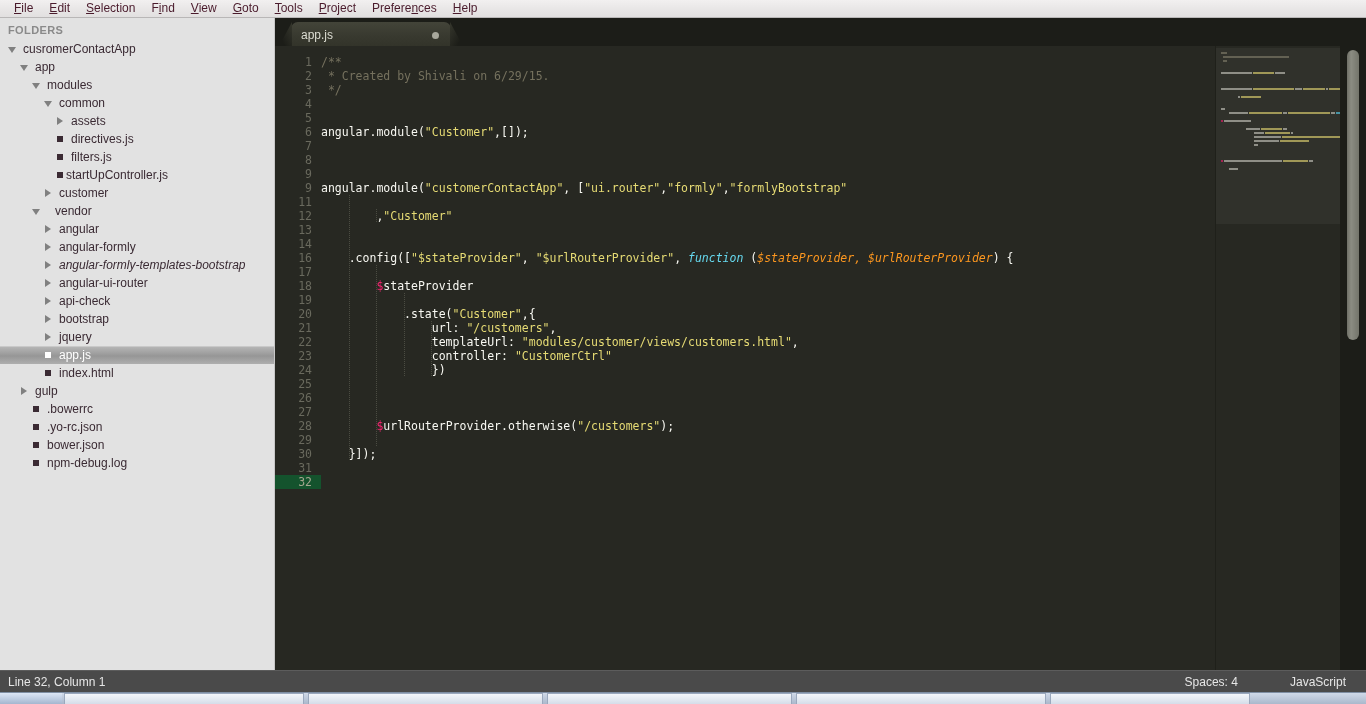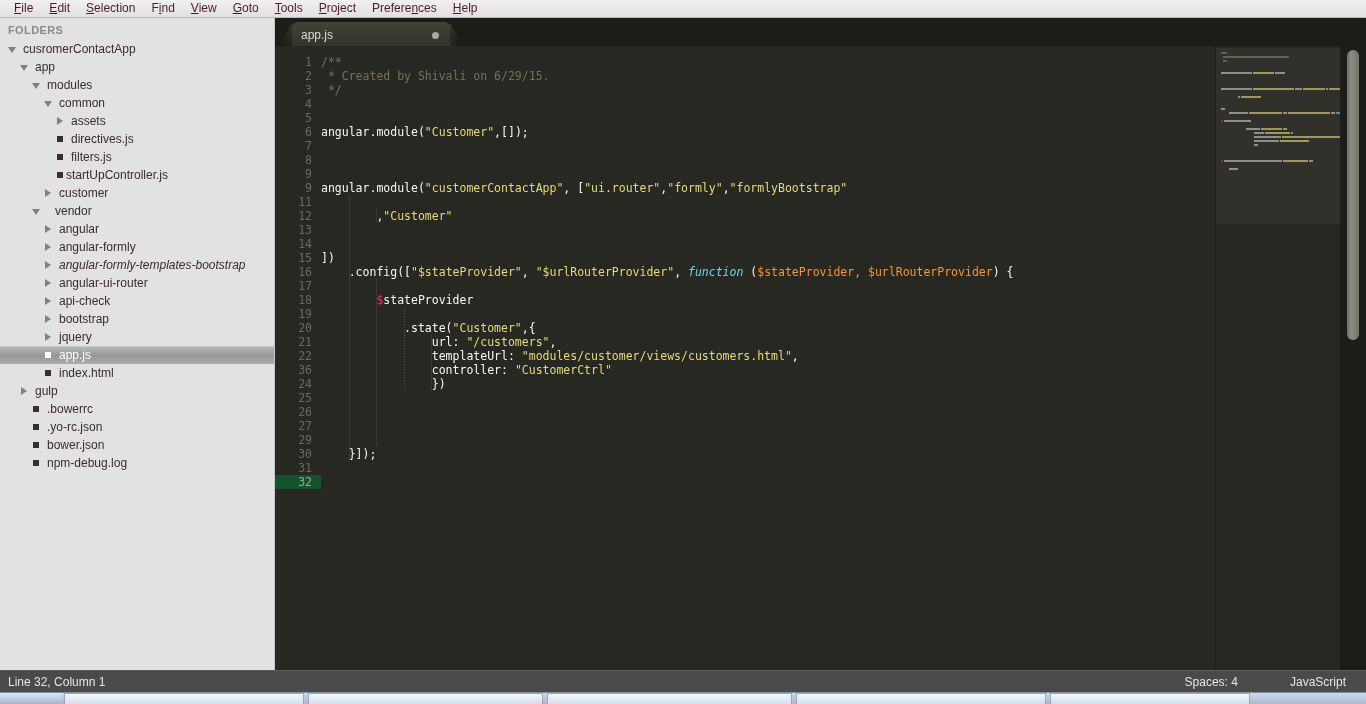--- a/index.html
+++ b/index.html
@@ -114,21 +114,21 @@
   .line.cur .ln { background:#14532d; color:#a6a68f; }
   .src { position:relative; color:#f8f8f2; }
   
   .src .g {
     position:absolute; top:0; width:1px; height:14px;
     background:repeating-linear-gradient(to bottom,#4b4c42 0 1px,transparent 1px 2px);
   }
   .cmt  { color:#75715e; }
   .str  { color:#e6db74; }
   .kw   { color:#66d9ef; font-style:italic; }
-  .par  { color:#fd971f; }
+  .par  { color:#fd971f; font-style:italic; }
   .dol  { color:#f92672; }
   .pl   { color:#f8f8f2; }
 
   
   .minimap {
     position:absolute; right:26px; top:28px; width:125px; height:636px;
     background:#272822; border-left:1px solid #1f201a;
     padding:6px 5px; overflow:hidden;
   }
   .mm-line { height:3px; margin-bottom:1px; white-space:nowrap; }
@@ -239,33 +239,33 @@
           <div class="line"><span class="ln">5</span><span class="src"></span></div>
           <div class="line"><span class="ln">6</span><span class="src"><span class="pl">angular.module(</span><span class="str">"Customer"</span><span class="pl">,[]);</span></span></div>
           <div class="line"><span class="ln">7</span><span class="src"></span></div>
           <div class="line"><span class="ln">8</span><span class="src"></span></div>
           <div class="line"><span class="ln">9</span><span class="src"></span></div>
           <div class="line"><span class="ln">9</span><span class="src"><span class="pl">angular.module(</span><span class="str">"customerContactApp"</span><span class="pl">, [</span><span class="str">"ui.router"</span><span class="pl">,</span><span class="str">"formly"</span><span class="pl">,</span><span class="str">"formlyBootstrap"</span></span></div>
           <div class="line"><span class="ln">11</span><span class="src"><span class="g" style="left: 27.6px;"></span></span></div>
           <div class="line"><span class="ln">12</span><span class="src"><span class="g" style="left: 27.6px;"></span><span class="g" style="left: 55.2px;"></span><span class="pl">        ,</span><span class="str">"Customer"</span></span></div>
           <div class="line"><span class="ln">13</span><span class="src"><span class="g" style="left: 27.6px;"></span></span></div>
           <div class="line"><span class="ln">14</span><span class="src"><span class="g" style="left: 27.6px;"></span></span></div>
-          <div class="line"><span class="ln">15</span><span class="src"><span class="g" style="left: 27.6px;"></span><span class="pl">])</span></span></div>
           <div class="line"><span class="ln">16</span><span class="src"><span class="g" style="left: 27.6px;"></span><span class="pl">    .config([</span><span class="str">"$stateProvider"</span><span class="pl">, </span><span class="str">"$urlRouterProvider"</span><span class="pl">, </span><span class="kw">function</span><span class="pl"> (</span><span class="par">$stateProvider, $urlRouterProvider</span><span class="pl">) {</span></span></div>
           <div class="line"><span class="ln">17</span><span class="src"><span class="g" style="left: 27.6px;"></span><span class="g" style="left: 55.2px;"></span></span></div>
           <div class="line"><span class="ln">18</span><span class="src"><span class="g" style="left: 27.6px;"></span><span class="g" style="left: 55.2px;"></span><span class="pl">        </span><span class="dol">$</span><span class="pl">stateProvider</span></span></div>
           <div class="line"><span class="ln">19</span><span class="src"><span class="g" style="left: 27.6px;"></span><span class="g" style="left: 55.2px;"></span><span class="g" style="left: 82.8px;"></span></span></div>
           <div class="line"><span class="ln">20</span><span class="src"><span class="g" style="left: 27.6px;"></span><span class="g" style="left: 55.2px;"></span><span class="g" style="left: 82.8px;"></span><span class="pl">            .state(</span><span class="str">"Customer"</span><span class="pl">,{</span></span></div>
           <div class="line"><span class="ln">21</span><span class="src"><span class="g" style="left: 27.6px;"></span><span class="g" style="left: 55.2px;"></span><span class="g" style="left: 82.8px;"></span><span class="g" style="left: 110.4px;"></span><span class="pl">                url: </span><span class="str">"/customers"</span><span class="pl">,</span></span></div>
           <div class="line"><span class="ln">22</span><span class="src"><span class="g" style="left: 27.6px;"></span><span class="g" style="left: 55.2px;"></span><span class="g" style="left: 82.8px;"></span><span class="g" style="left: 110.4px;"></span><span class="pl">                templateUrl: </span><span class="str">"modules/customer/views/customers.html"</span><span class="pl">,</span></span></div>
-          <div class="line"><span class="ln">36</span><span class="src"><span class="g" style="left: 27.6px;"></span><span class="g" style="left: 55.2px;"></span><span class="g" style="left: 82.8px;"></span><span class="g" style="left: 110.4px;"></span><span class="pl">                controller: </span><span class="str">"CustomerCtrl"</span></span></div>
+          <div class="line"><span class="ln">23</span><span class="src"><span class="g" style="left: 27.6px;"></span><span class="g" style="left: 55.2px;"></span><span class="g" style="left: 82.8px;"></span><span class="g" style="left: 110.4px;"></span><span class="pl">                controller: </span><span class="str">"CustomerCtrl"</span></span></div>
           <div class="line"><span class="ln">24</span><span class="src"><span class="g" style="left: 27.6px;"></span><span class="g" style="left: 55.2px;"></span><span class="g" style="left: 82.8px;"></span><span class="g" style="left: 110.4px;"></span><span class="pl">                })</span></span></div>
           <div class="line"><span class="ln">25</span><span class="src"><span class="g" style="left: 27.6px;"></span><span class="g" style="left: 55.2px;"></span></span></div>
           <div class="line"><span class="ln">26</span><span class="src"><span class="g" style="left: 27.6px;"></span><span class="g" style="left: 55.2px;"></span></span></div>
           <div class="line"><span class="ln">27</span><span class="src"><span class="g" style="left: 27.6px;"></span><span class="g" style="left: 55.2px;"></span></span></div>
+          <div class="line"><span class="ln">28</span><span class="src"><span class="g" style="left: 27.6px;"></span><span class="g" style="left: 55.2px;"></span><span class="pl">        </span><span class="dol">$</span><span class="pl">urlRouterProvider.otherwise(</span><span class="str">"/customers"</span><span class="pl">);</span></span></div>
           <div class="line"><span class="ln">29</span><span class="src"><span class="g" style="left: 27.6px;"></span><span class="g" style="left: 55.2px;"></span></span></div>
           <div class="line"><span class="ln">30</span><span class="src"><span class="g" style="left: 27.6px;"></span><span class="pl">    }]);</span></span></div>
           <div class="line"><span class="ln">31</span><span class="src"></span></div>
           <div class="line cur"><span class="ln">32</span><span class="src"></span></div>
         </div>
     </div>
 
     <div class="minimap">
       <div class="mm-view"></div>
       <div id="mm">

